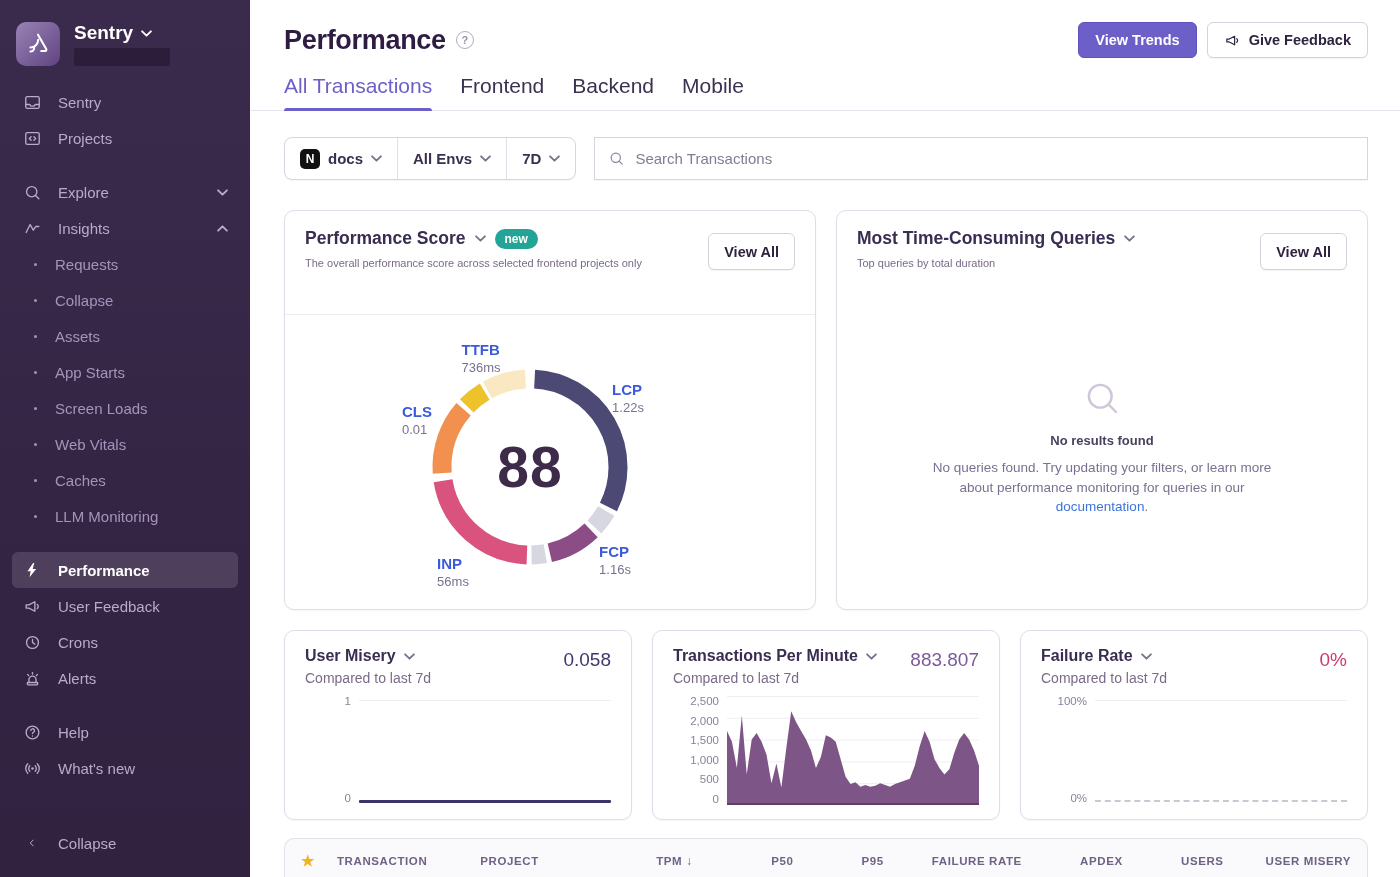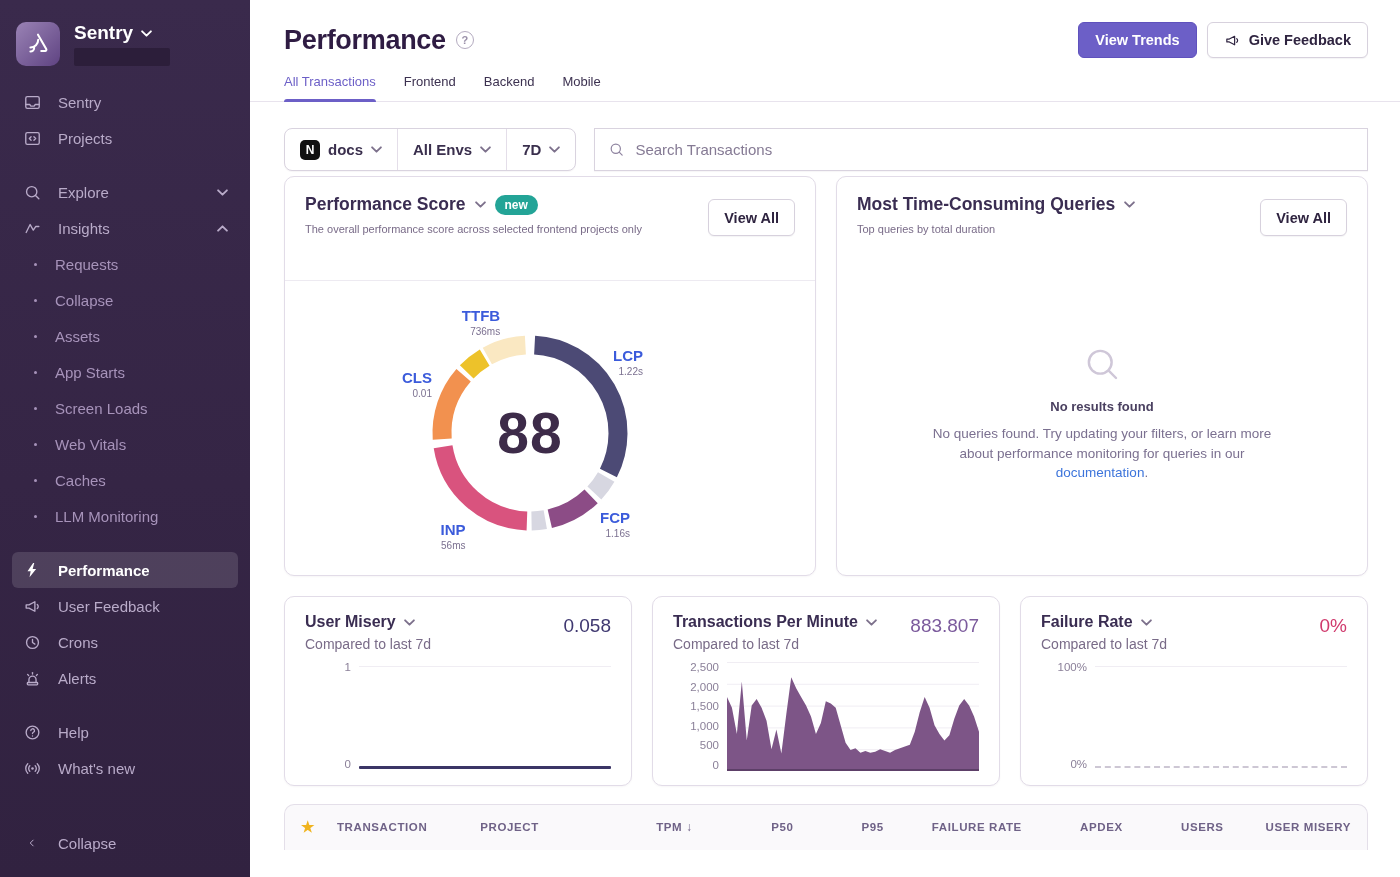--- a/index.html
+++ b/index.html
@@ -35,58 +35,58 @@
   .page-title { font-size:27px; font-weight:bold; color:#2f1c43; letter-spacing:-0.3px; }
   .help-circ { width:18px; height:18px; border:1.5px solid #b4abc0; border-radius:50%; color:#9a90a9;
     font-size:11px; font-weight:bold; display:flex; align-items:center; justify-content:center; }
   .actions { display:flex; gap:10px; }
   .btn { height:36px; border-radius:6px; font-size:14.5px; font-weight:bold; display:flex; align-items:center; gap:8px;
     padding:0 16px; cursor:pointer; border:1px solid transparent; }
   .btn-primary { background:#6c5fc7; color:#fff; border-color:#5f51bd; }
   .btn-default { background:#fff; color:#2f2440; border-color:#d7d1dd; box-shadow:0 1px 1px rgba(45,30,60,0.05); }
 
   .tabs-wrap { margin:16px -32px 0 -34px; padding:0 32px 0 34px; border-bottom:1px solid #e8e3ed; display:flex; gap:28px; }
-  .tab { font-size:13px; color:#3c3150; padding-bottom:12px; position:relative; cursor:pointer; }
+  .tab { font-size:21px; color:#3c3150; padding-bottom:12px; position:relative; cursor:pointer; }
   .tab.active { color:#6c5fc7; }
   .tab.active::after { content:""; position:absolute; left:0; right:0; bottom:-1px; height:3px; background:#6c5fc7; border-radius:3px 3px 0 0; }
 
   .filters { margin-top:26px; display:flex; gap:18px; }
   .seg-control { display:flex; align-items:stretch; border:1px solid #d9d3df; border-radius:8px; background:#fff; height:43px;
     box-shadow:0 1px 1px rgba(45,30,60,0.04); }
   .seg { display:flex; align-items:center; gap:8px; padding:0 15px; font-size:15px; font-weight:bold; color:#3a2f4d; cursor:pointer; }
   .seg + .seg { border-left:1px solid #e4dee9; }
   .proj-tile { width:20px; height:20px; background:#111; color:#fff; border-radius:5px; font-size:12px; font-weight:bold;
     display:flex; align-items:center; justify-content:center; }
   .search-box { flex:1; position:relative; }
   .search-input { width:100%; height:43px; border:1px solid #d9d3df; border-radius:0; padding:0 14px 0 40px;
     font-size:15px; color:#3a2f4d; font-family:"Liberation Sans",sans-serif; box-shadow:0 1px 1px rgba(45,30,60,0.04); }
   .search-input::placeholder { color:#857a94; }
   .search-ic { position:absolute; left:14px; top:13px; color:#8f849e; color:#8f84a0; }
 
   
-  .row1 { margin-top:5px; display:grid; grid-template-columns:1fr 1fr; gap:20px; height:400px; }
+  .row1 { margin-top:30px; display:grid; grid-template-columns:1fr 1fr; gap:20px; height:400px; }
   .card { background:#fff; border:1px solid #e2dce8; border-radius:10px; box-shadow:0 1px 2px rgba(43,34,51,0.04); overflow:hidden; }
   .card-head { position:relative; padding:17px 20px 14px 20px; border-bottom:1px solid #edeaf1; min-height:104px; }
   .card-head.no-line { border-bottom:none; }
   .card-title-row { display:flex; align-items:center; gap:9px; }
   .card-title { font-size:17.5px; font-weight:bold; color:#3a2d52; }
   .badge-new { background:#23a497; color:#fff; font-size:12px; font-weight:bold; padding:3px 10px; border-radius:10px; }
   .card-desc { margin-top:7px; font-size:11px; color:#796b88; line-height:1.45; max-width:390px; }
   .view-all { position:absolute; right:20px; top:22px; height:37px; padding:0 15px; background:#fff; border:1px solid #d7d1dd;
     border-radius:6px; font-size:14.5px; font-weight:bold; color:#2f2440; display:flex; align-items:center; cursor:pointer;
     box-shadow:0 1px 1px rgba(45,30,60,0.05); }
 
   
   .score-area { position:relative; height:294px; }
   .score-ring { position:absolute; left:145px; top:52px; width:200px; height:200px; }
   .score-num { position:absolute; left:145px; top:52px; width:200px; height:200px; display:flex; align-items:center;
     justify-content:center; font-size:57px; font-weight:bold; color:#3d2b49; letter-spacing:1px; }
-  .vital { position:absolute; text-align:right; transform:translateX(-50%); }
+  .vital { position:absolute; text-align:left; transform:translateX(-50%); }
   .vital .vn { font-size:15px; font-weight:bold; color:#3b5bdb; }
-  .vital .vv { font-size:10px; color:#7b7090; margin-top:2px; }
+  .vital .vv { font-size:13px; color:#7b7090; margin-top:2px; }
   .v-ttfb { left:196px; top:26px; }
   .v-lcp  { left:343px; top:66px; }
   .v-cls  { left:132px; top:88px; }
   .v-inp  { left:168px; top:240px; }
   .v-fcp  { left:330px; top:228px; }
 
   
   .empty-wrap { height:294px; display:flex; flex-direction:column; align-items:center; justify-content:center; padding-bottom:30px; }
   .empty-ic { color:#cfc7d8; margin-bottom:10px; }
   .empty-title { font-size:13px; font-weight:bold; color:#4a4060; }

